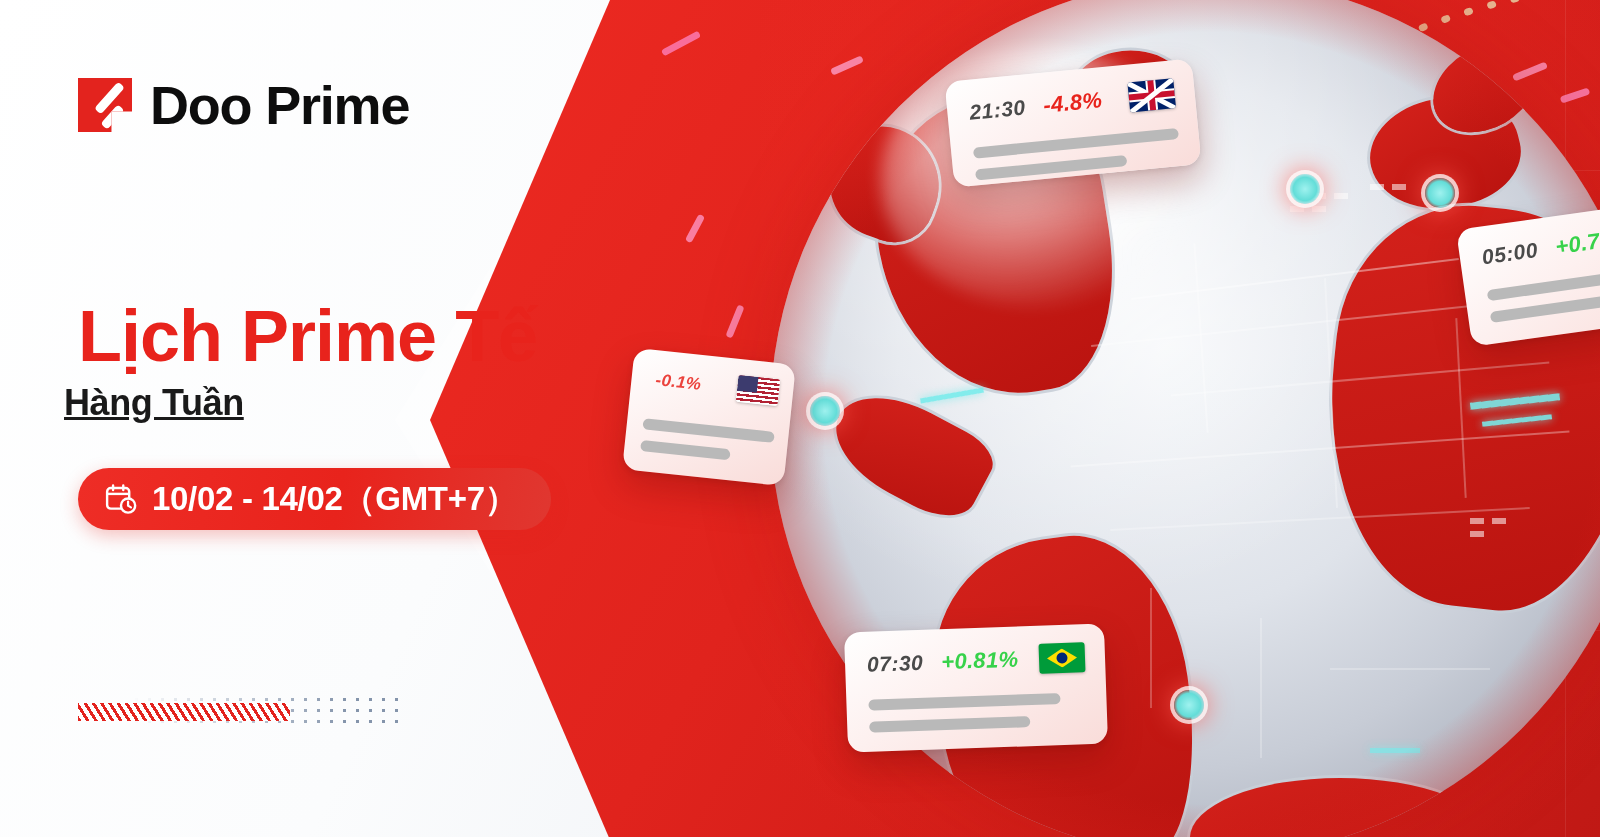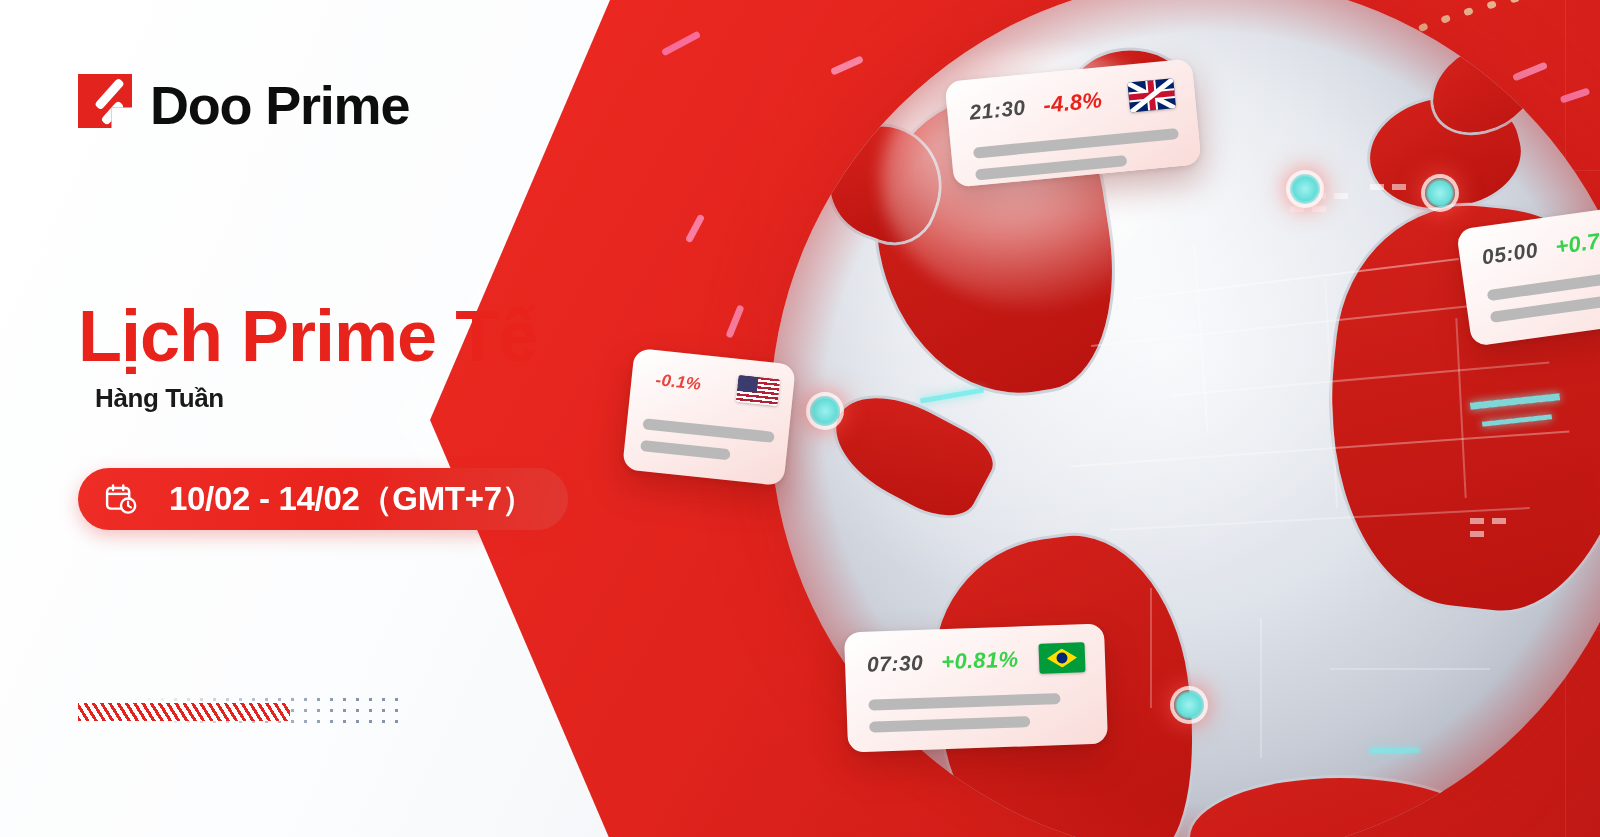--- a/index.html
+++ b/index.html
@@ -110,40 +110,40 @@
     background:repeating-linear-gradient(to bottom,#B22234 0,#B22234 2.3px,#fff 2.3px,#fff 4.6px);}
   .us-canton{position:absolute;left:0;top:0;width:20px;height:16px;background:#3C3B6E;}
 
   .flag-br{background:#009B3A;}
   .br-diamond{position:absolute;left:50%;top:50%;width:30px;height:19px;background:#FEDF00;
     transform:translate(-50%,-50%) rotate(0deg);clip-path:polygon(50% 0,100% 50%,50% 100%,0 50%);}
   .br-globe{position:absolute;left:50%;top:50%;width:11px;height:11px;border-radius:50%;
     background:#002776;transform:translate(-50%,-50%);}
 
   
-  .logo{position:absolute;left:78px;top:74px;display:flex;align-items:flex-start;gap:18px;}
+  .logo{position:absolute;left:78px;top:74px;display:flex;align-items:center;gap:18px;}
   .logo-mark{position:relative;width:54px;height:54px;background:#E3231E;
     clip-path:polygon(0 0,100% 0,100% 62%,62% 62%,62% 100%,0 100%);}
   .logo-mark .slash{position:absolute;background:#fff;border-radius:4px;}
   .logo-mark .s1{width:9px;height:36px;left:27px;top:2px;transform:rotate(42deg);}
   .logo-mark .s2{width:9px;height:26px;left:30px;top:26px;transform:rotate(42deg);}
   .logo-text{font-size:54px;font-weight:800;color:#0d0d0d;letter-spacing:-1.2px;}
 
   .headline{position:absolute;left:78px;top:300px;font-size:72px;font-weight:800;
     color:#E8231C;letter-spacing:-1px;line-height:1;white-space:nowrap;}
-  .subhead{position:absolute;left:95px;top:385px;font-size:26px;font-weight:800;
-    color:#1a1a1a;letter-spacing:-.4px;line-height:1;white-space:nowrap;}
+  .subhead{position:absolute;left:64px;top:385px;font-size:36px;font-weight:800;
+    color:#1a1a1a;letter-spacing:-.4px;line-height:1;white-space:nowrap;text-decoration:underline;}
 
   .date-pill{
     position:absolute;left:78px;top:468px;height:62px;border-radius:31px;
     background:linear-gradient(100deg,#ee2d26 0%,#e8231c 55%,#e03730 100%);
     display:flex;align-items:center;gap:14px;padding:0 34px 0 26px;
     box-shadow:0 6px 18px rgba(225,35,28,.28);
   }
-  .date-text{font-size:33px;font-weight:800;color:#fff;letter-spacing:-.3px;white-space:nowrap;margin-left:17px;}
+  .date-text{font-size:33px;font-weight:800;color:#fff;letter-spacing:-.3px;white-space:nowrap;}
 
   .deco{position:absolute;left:78px;top:694px;width:330px;height:36px;}
   .deco-hatch{position:absolute;left:0;top:9px;width:212px;height:18px;
     background:repeating-linear-gradient(58deg,#E3231E 0,#E3231E 3px,#ffffff 3px,#ffffff 7px);}
   .deco-dots{position:absolute;left:52px;top:0;width:278px;height:34px;
     background-image:radial-gradient(#8494ab 1.6px, transparent 1.7px);
     background-size:13px 11px;
     -webkit-mask-image:linear-gradient(to right, rgba(0,0,0,0) 0%, rgba(0,0,0,.35) 28%, rgba(0,0,0,1) 78%);
     mask-image:linear-gradient(to right, rgba(0,0,0,0) 0%, rgba(0,0,0,.35) 28%, rgba(0,0,0,1) 78%);}
 </style>

